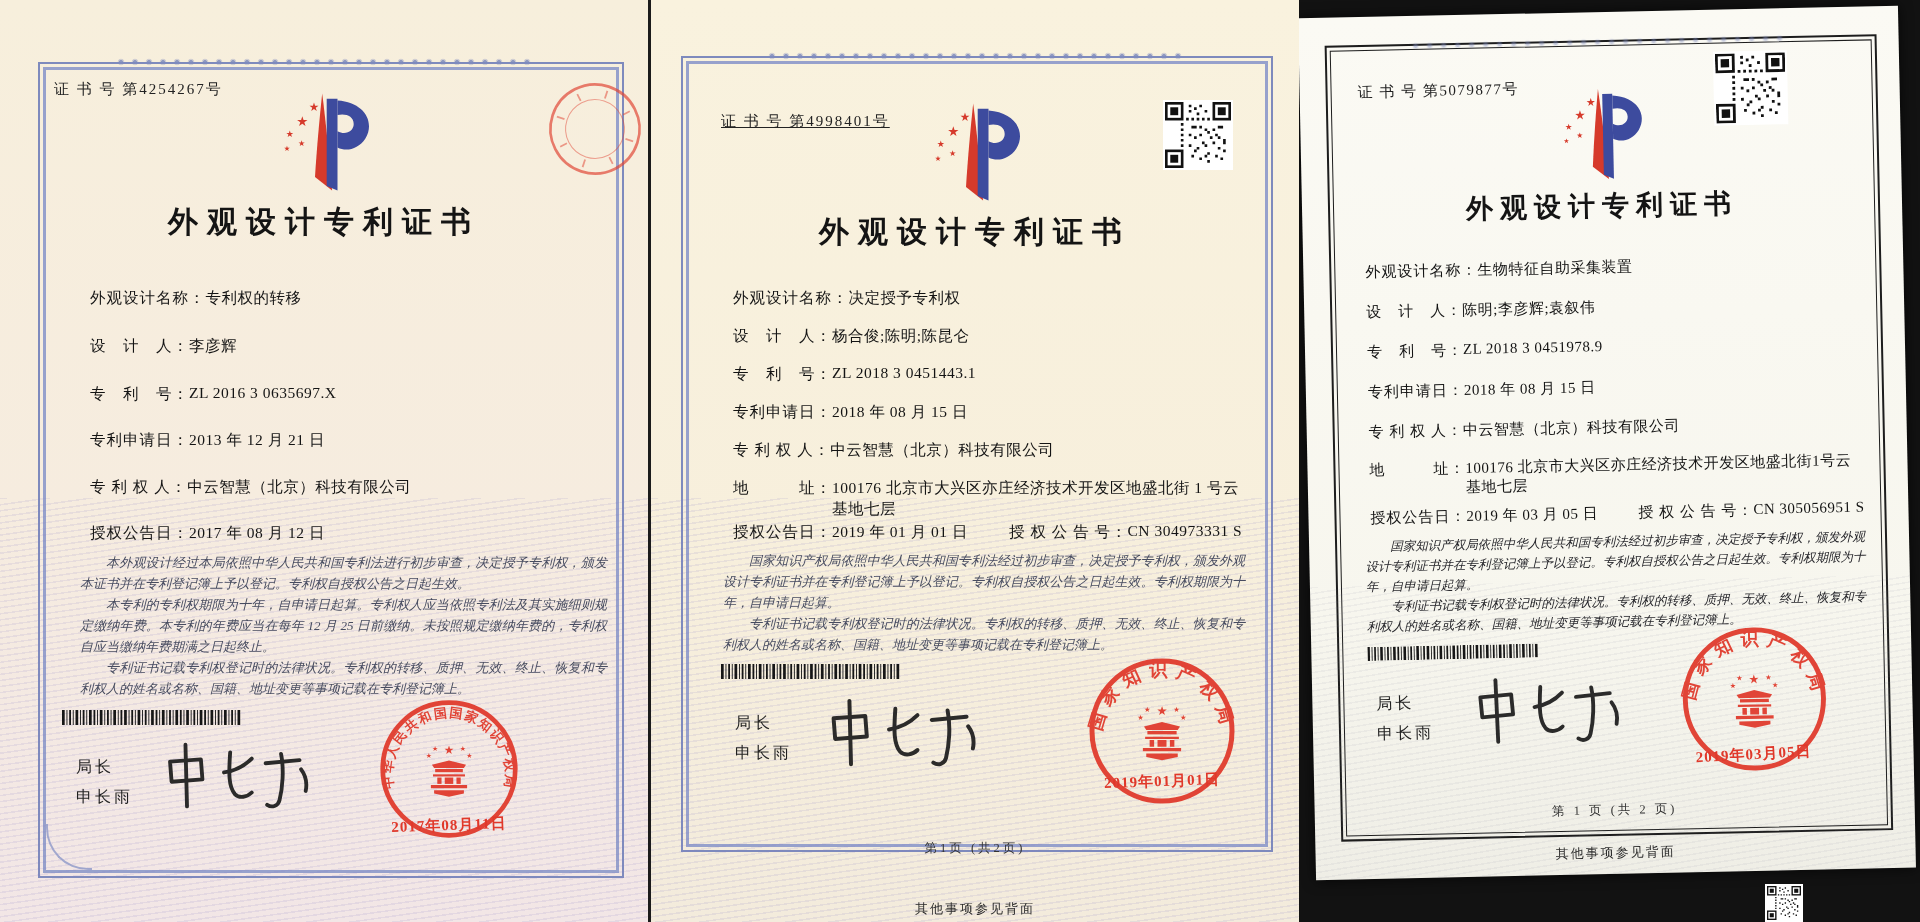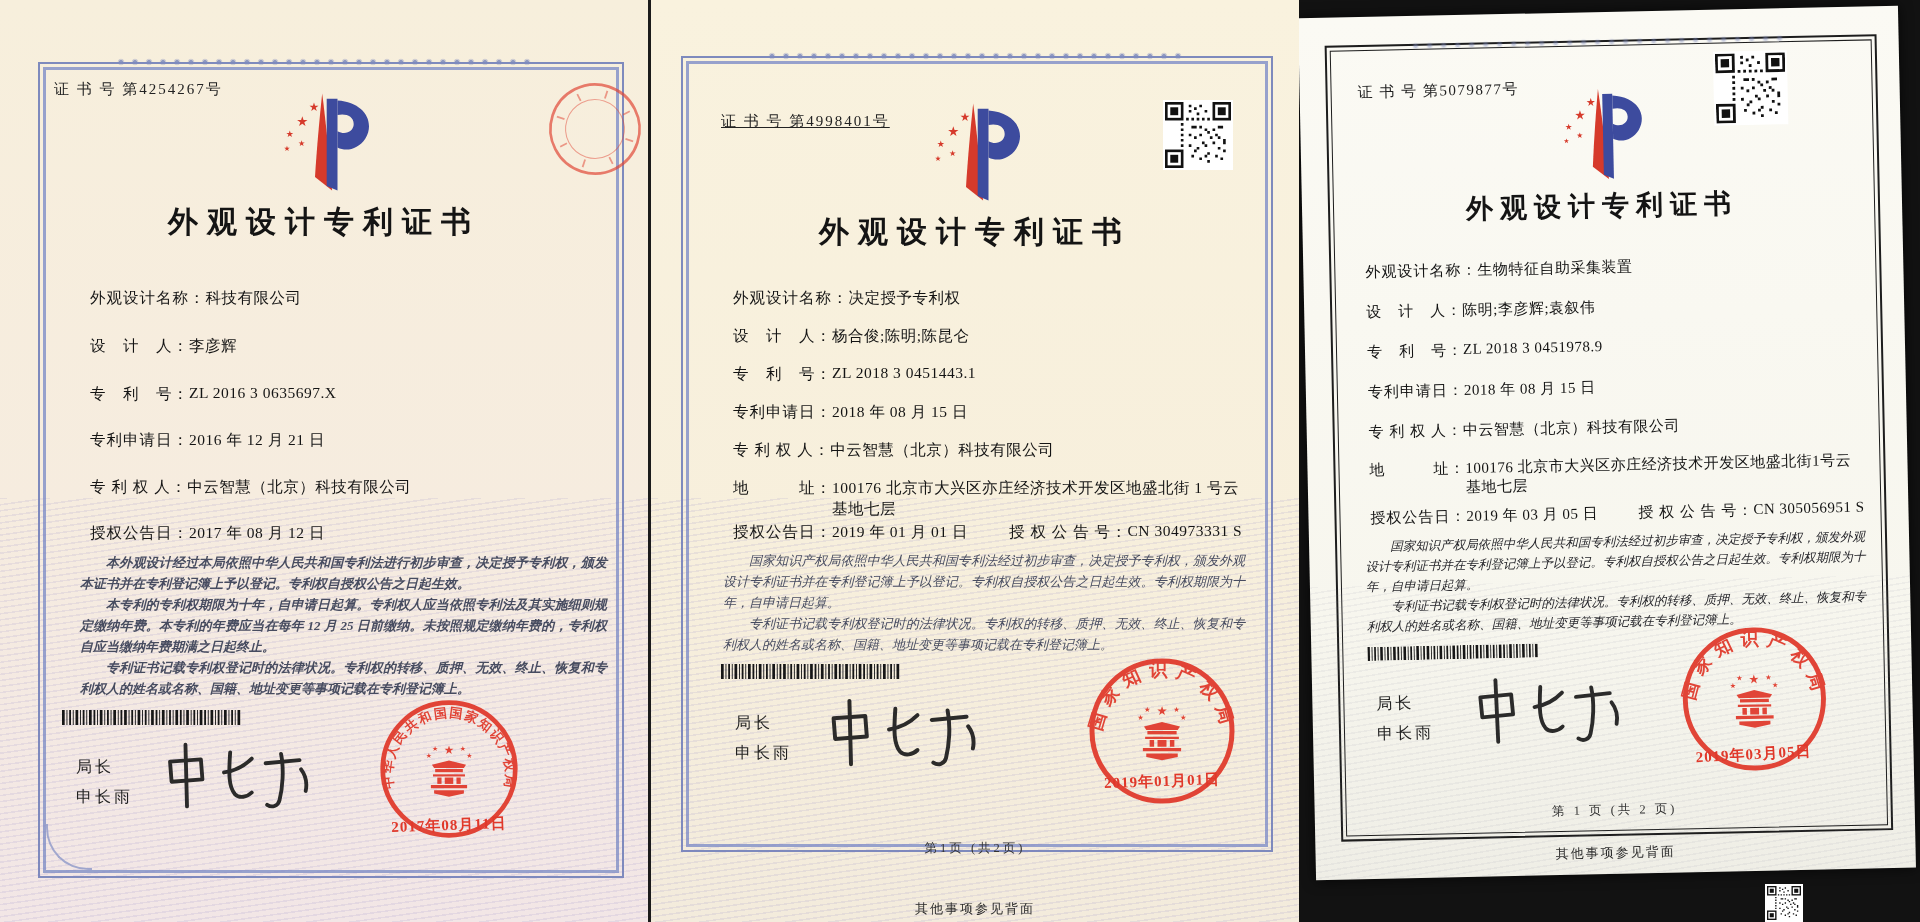--- a/index.html
+++ b/index.html
@@ -165,44 +165,44 @@
             <path d="M86 24 l-6 6"></path>
             <path d="M30 80 l-6 6"></path>
         </g>
       </g>
     </svg>
 
     <div class="title" style="top:202px;">外观设计专利证书</div>
 
     <div class="frow" style="left:90px; top:288px;">
       <span class="lb">外观设计名称：</span>
-      <span class="vl">科技有限公司</span>
+      <span class="vl">专利权的转移</span>
     </div>
     <div class="frow" style="left:90px; top:336px;">
       <span class="lb">设　计　人：</span>
       <span class="vl">李彦辉</span>
     </div>
     <div class="frow" style="left:90px; top:384px;">
       <span class="lb">专　利　号：</span>
       <span class="vl">ZL 2016 3 0635697.X</span>
     </div>
     <div class="frow" style="left:90px; top:430px;">
       <span class="lb">专利申请日：</span>
-      <span class="vl">2016 年 12 月 21 日</span>
+      <span class="vl">2013 年 12 月 21 日</span>
     </div>
     <div class="frow" style="left:90px; top:477px;">
       <span class="lb">专 利 权 人：</span>
       <span class="vl">中云智慧（北京）科技有限公司</span>
     </div>
     <div class="frow" style="left:90px; top:523px;">
       <span class="lb">授权公告日：</span>
       <span class="vl">2017 年 08 月 12 日</span>
     </div>
 
-    <div class="body-txt" style="left:80px; right:41px; top:552px;font-weight:bold;">
+    <div class="body-txt" style="left:80px; right:41px; top:552px;">
       <p>本外观设计经过本局依照中华人民共和国专利法进行初步审查，决定授予专利权，颁发本证书并在专利登记簿上予以登记。专利权自授权公告之日起生效。</p>
       <p>本专利的专利权期限为十年，自申请日起算。专利权人应当依照专利法及其实施细则规定缴纳年费。本专利的年费应当在每年 12 月 25 日前缴纳。未按照规定缴纳年费的，专利权自应当缴纳年费期满之日起终止。</p>
       <p>专利证书记载专利权登记时的法律状况。专利权的转移、质押、无效、终止、恢复和专利权人的姓名或名称、国籍、地址变更等事项记载在专利登记簿上。</p>
     </div>
 
     <svg class="barcode" style="left:62px; top:710px; width:180px; height:15px;" viewBox="0 0 200 16" preserveAspectRatio="none">
         <use href="#sym-barcode"></use>
       </svg>
 
     <div class="director" style="left:76px; top:752px;">

